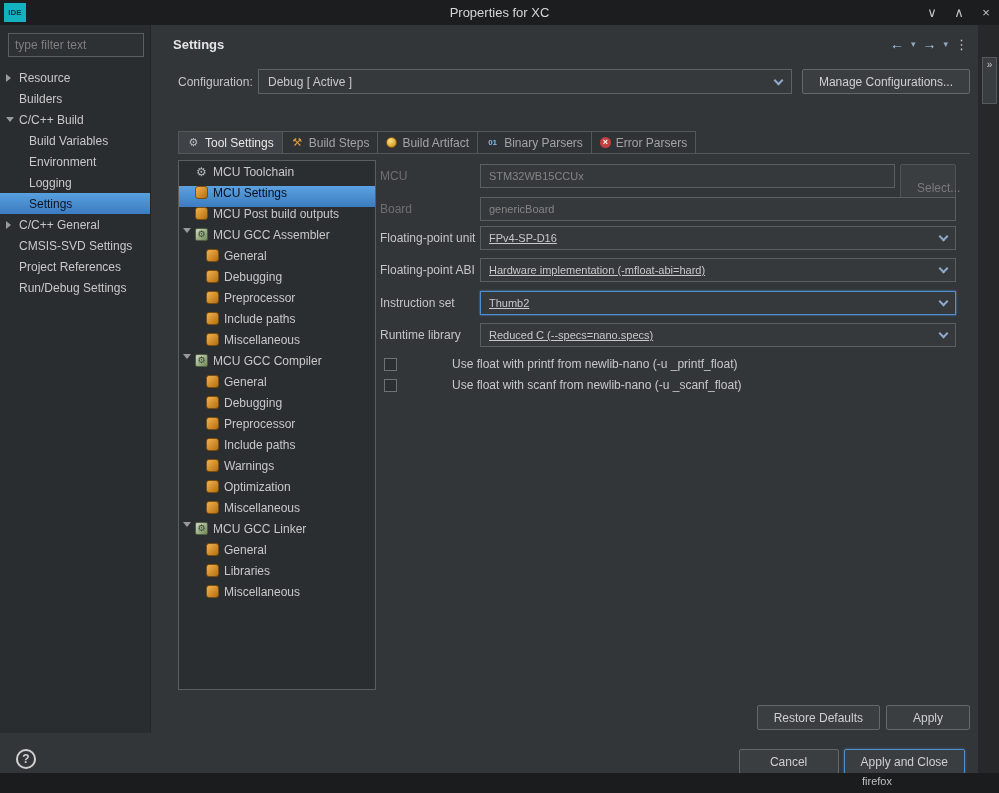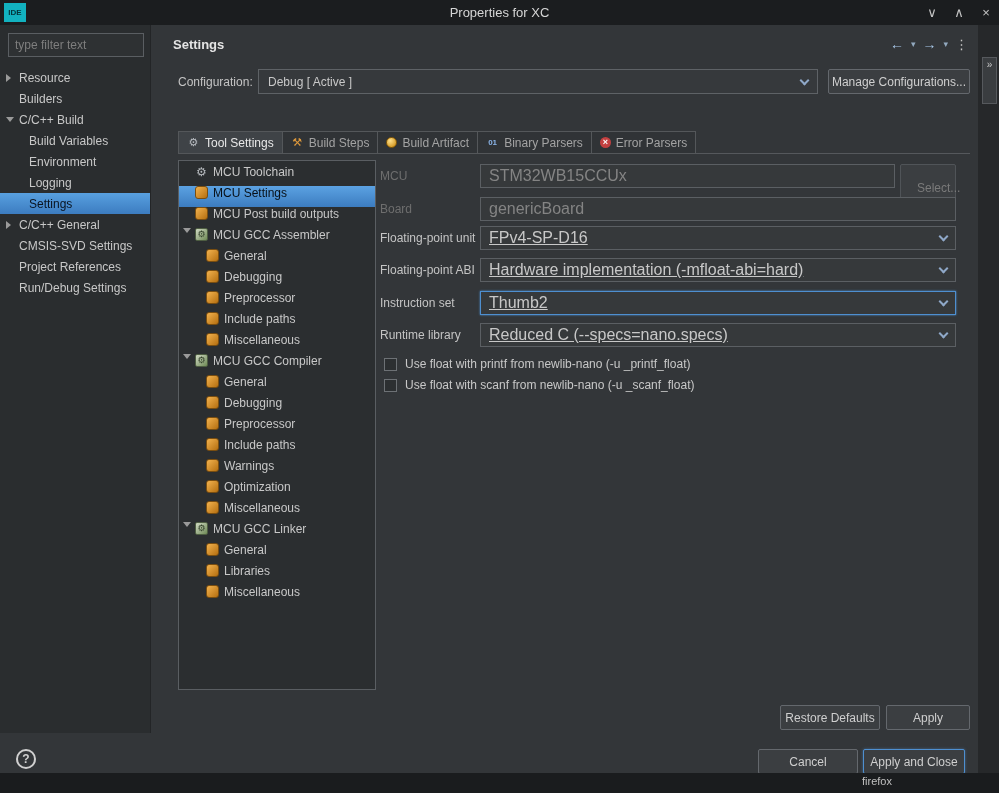--- a/index.html
+++ b/index.html
@@ -44,21 +44,21 @@
   .nav-controls .small { font-size:9px; color:#93a9bf; }
   .nav-controls .dots { color:#c8c8c8; font-size:13px; letter-spacing:0; }
 
   .config-row { position:absolute; left:26px; top:44px; right:8px; height:25px; display:flex; align-items:center; }
   .config-row > label { width:80px; color:#c4c4c4; flex:none; }
   .combo { height:25px; background:#36393c; border:1px solid #5e6266; display:flex; align-items:center;
            padding:0 9px; cursor:default; }
   .config-combo { flex:1; margin-right:10px; }
   .chev { margin-left:auto; width:7px; height:7px; border-right:2px solid #8fa8c8; border-bottom:2px solid #8fa8c8;
           transform:rotate(45deg); flex:none; margin-top:-3px; }
-  .btn { height:25px; background:#3b3e41; border:1px solid #64686d; color:#cfcfcf; padding:0 3px;
+  .btn { height:25px; background:#3b3e41; border:1px solid #64686d; color:#cfcfcf; padding:0 16px;
          font:inherit; font-size:12px; border-radius:2px; cursor:default; }
   .btn.disabled { color:#7a7a7a; border-color:#505458; }
   .btn.primary { border-color:#4e8fd0; box-shadow:0 0 3px rgba(80,144,210,.55); }
 
   
   .tab-line { position:absolute; left:26px; right:8px; top:128px; height:1px; background:#55585c; }
   .tabs { position:absolute; left:26px; top:106px; height:23px; display:flex; z-index:2; }
   .tab { display:flex; align-items:center; gap:5px; padding:0 8px; height:23px; background:#303336;
          border:1px solid #54575a; border-left:none; color:#a3a3a3; font-size:12px; cursor:default; white-space:nowrap; }
   .tab:first-of-type { border-left:1px solid #54575a; }
@@ -83,26 +83,26 @@
   .t-item.selected { background:linear-gradient(#5ba2e2,#3c7cc0); color:#081018; }
   .icon-orange { background:linear-gradient(135deg,#f2b24e,#b56f10); border-radius:3px; border:1px solid #7a4e10; }
   .icon-gear { background:linear-gradient(135deg,#cfd8c2,#6f8a56); border-radius:2px; border:1px solid #4e5e42; }
   .icon-gear::before { content:"⚙"; font-size:9px; color:#32402a; line-height:11px; }
   .icon-toolchain::before { content:"⚙"; color:#b4b8bc; font-size:12px; }
 
   
   .form-label { position:absolute; color:#c4c4c4; line-height:24px; height:24px; white-space:nowrap; }
   .form-label.disabled { color:#6e6e6e; }
   .field { position:absolute; height:24px; background:#36393b; border:1px solid #5b5f63; color:#c8c8c8;
-           padding:0 8px; font:inherit; font-size:16px; display:flex; align-items:center; }
+           padding:0 8px; font:inherit; font-size:11px; display:flex; align-items:center; }
   input.field { display:block; }
   .field.disabled { color:#848484; }
   .dropdown { cursor:default;text-decoration:underline; }
   .dropdown.focused { border-color:#4e8fd0; box-shadow:0 0 2px #4e8fd0; }
-  .cb-row { position:absolute; display:flex; align-items:center; height:18px; }
+  .cb-row { position:absolute; display:flex; align-items:center; height:18px;gap:47px; }
   .cb { width:13px; height:13px; background:#2c2f31; border:1px solid #6d7175; margin-right:8px; flex:none; }
   .cb-label { color:#c8c8c8; }
 
   
   .action-row1 { position:absolute; right:8px; top:680px; display:flex; gap:6px; }
   .footer-row { position:absolute; right:13px; top:724px; display:flex; gap:5px; }
   .btn.wide { min-width:100px; }
   .help { position:absolute; left:16px; top:724px; width:20px; height:20px; border-radius:50%;
           border:2px solid #d0d0d0; color:#d0d0d0; display:flex; align-items:center; justify-content:center;
           font-weight:bold; font-size:12px; cursor:default; }

